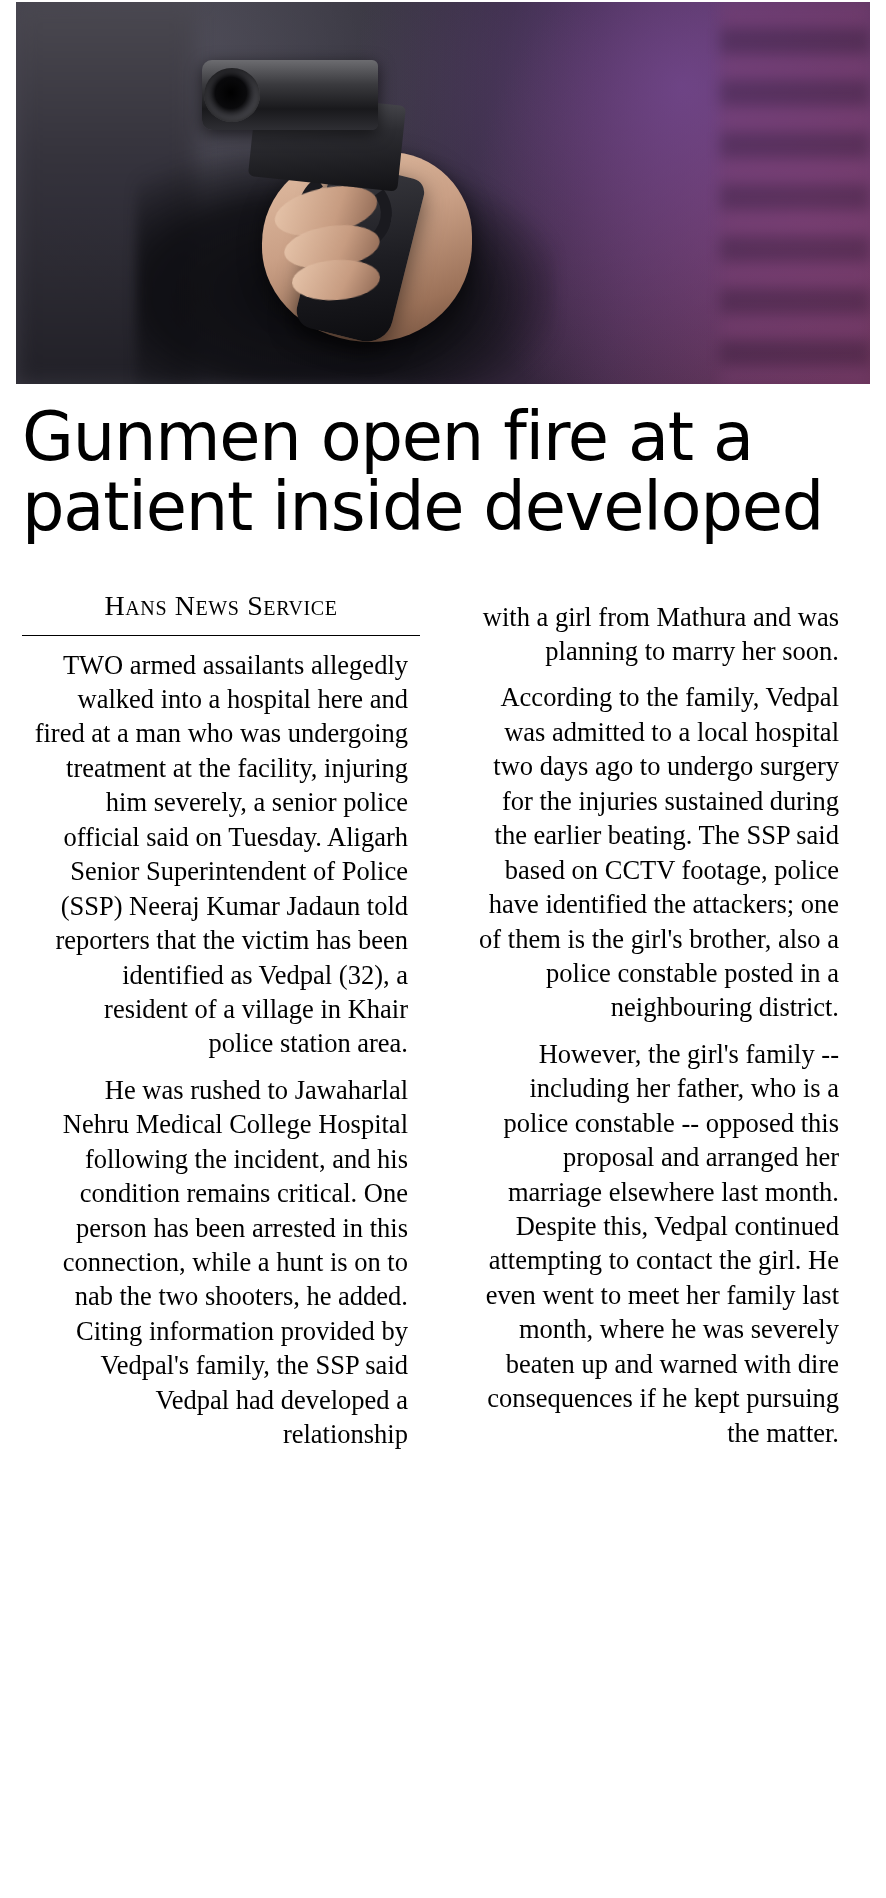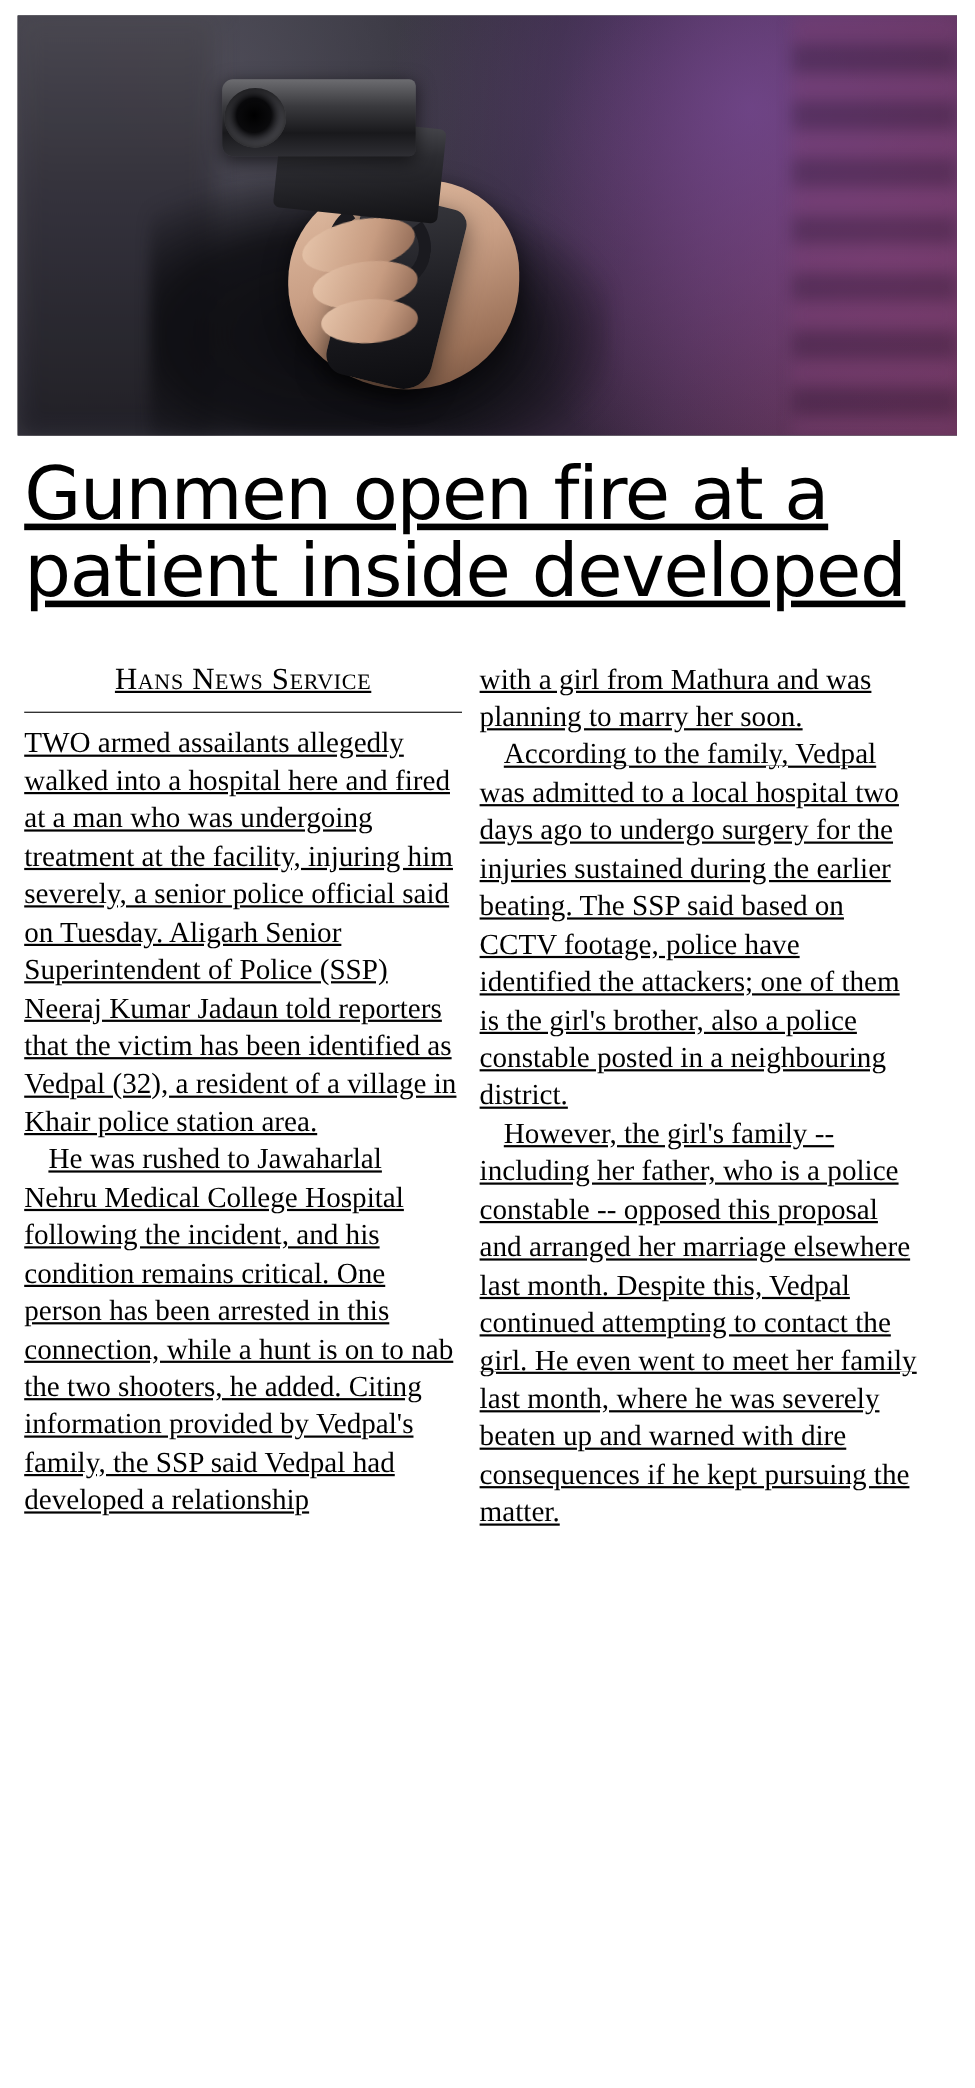--- a/index.html
+++ b/index.html
@@ -13,22 +13,21 @@
     font-family: "Liberation Serif", serif;
     color: #000000;
     overflow: hidden;
   }
   .page {
     position: relative;
     width: 886px;
     height: 1898px;
     background: #ffffff;
     box-sizing: border-box;
-    padding: 14px 16px 0 16px;
-    text-decoration: underline;
+    padding: 2px 16px 0 16px;
   }
 
   
   .photo {
     position: relative;
     width: 854px;
     height: 382px;
     overflow: hidden;
     background: #1c1a22;
   }
@@ -141,21 +140,21 @@
     line-height: 1.05;
     letter-spacing: -1.2px;
     color: #000;
     padding: 0 6px;
   }
   .headline .l2 { display: block; }
 
   
   .columns {
     display: flex;
-    gap: 16px;
+    gap: 33px;
     margin-top: 22px;
     padding: 0 6px;
   }
   .col {
     width: 398px;
     font-size: 26.5px;
     line-height: 1.30;
     text-align: left;
   }
   .byline {
@@ -165,22 +164,23 @@
     letter-spacing: .6px;
     line-height: 1.25;
   }
   .byline-rule {
     border: 0;
     border-top: 1.5px solid #000;
     margin: 12px 0 10px 0;
     width: 100%;
   }
   p.body {
-    margin: 0;
+    margin: 12px;
     text-indent: 0;
+    text-align: right;
   }
   p.body + p.body { text-indent: 22px; }
 </style>
 </head>
 <body>
 
 <div class="page">
 
   <div class="photo">
     <div class="photo-bg"></div>

